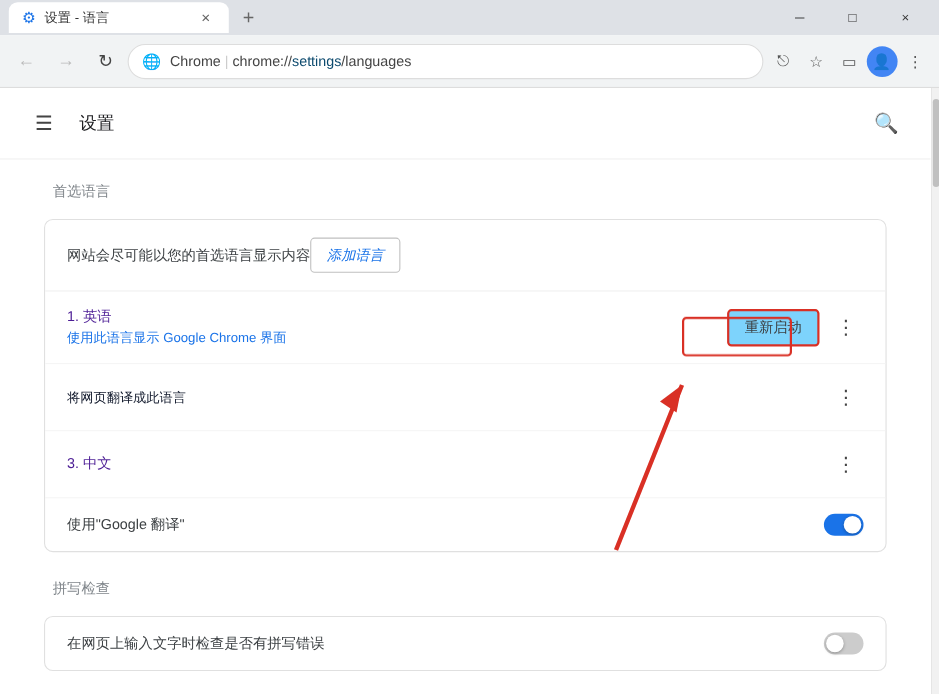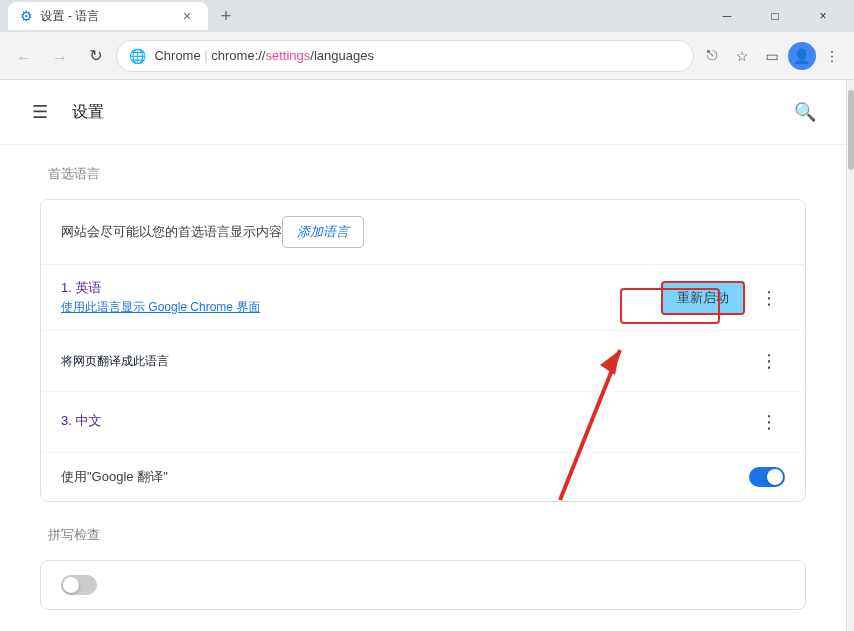--- a/index.html
+++ b/index.html
@@ -135,21 +135,21 @@
     
     .lang-item {
       padding: 14px 20px;
       display: flex;
       align-items: center;
       border-bottom: 1px solid #f5f5f5;
     }
     .lang-item:last-child { border-bottom: none; }
     .lang-info { flex: 1; }
     .lang-name { font-size: 13px; color: #4c1d95; font-weight: 500; margin-bottom: 2px; }
-    .lang-sub { font-size: 12px; color: #1a73e8; text-decoration: underline; }
+    .lang-sub { font-size: 12px; color: #1a73e8; }
     .lang-sub-grey { font-size: 12px; color: #0f172a; }
     .restart-btn {
       padding: 6px 14px;
       border: 2px solid #d93025;
       border-radius: 4px;
       background: #7dd3fc;
       font-size: 13px;
       color: #3c4043;
       cursor: pointer;
       margin-right: 8px;
@@ -248,21 +248,21 @@
     </div>
   </div>
 
   <div class="addressbar">
     <div class="nav-btn disabled">←</div>
     <div class="nav-btn disabled">→</div>
     <div class="nav-btn">↻</div>
     <div class="address-box">
       <span class="address-icon">🌐</span>
       <span class="address-text">
-        <span style="color:#444">Chrome</span><span style="color:#ccc"> | </span><span style="color:#444">chrome://</span><span style="color:#ec4899">settings</span><span style="color:#444">/languages</span>
+        <span style="color:#444">Chrome</span><span style="color:#ccc"> | </span><span style="color:#444">chrome://</span><span style="color:#0c4a6e">settings</span><span style="color:#444">/languages</span>
       </span>
     </div>
     <div class="address-bar-right">
       <div class="addr-icon-btn">⎋</div>
       <div class="addr-icon-btn">☆</div>
       <div class="addr-icon-btn">▭</div>
       <div class="profile-btn">👤</div>
       <div class="addr-icon-btn">⋮</div>
     </div>
   </div>
@@ -321,20 +321,21 @@
             <div class="toggle">
               <div class="toggle-knob"></div>
             </div>
           </div>
         </div>
 
         <div class="spellcheck-section">
           <div class="section-title">拼写检查</div>
           <div class="card">
             <div class="toggle-row">
+              <span class="toggle-label">在网页上输入文字时检查是否有拼写错误</span>
               <div class="toggle toggle-off">
                 <div class="toggle-knob"></div>
               </div>
             </div>
           </div>
         </div>
 
       </div>
     </div>
 

